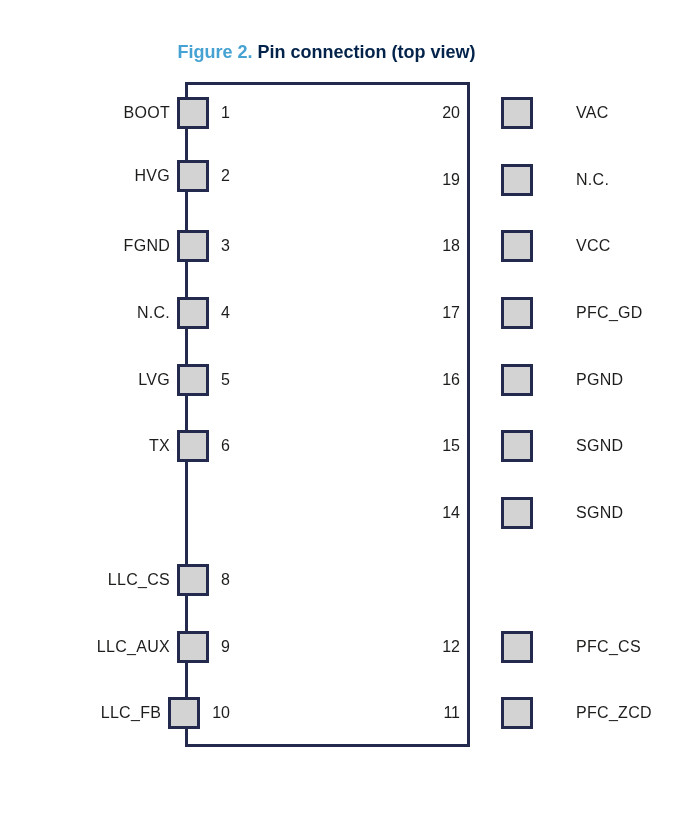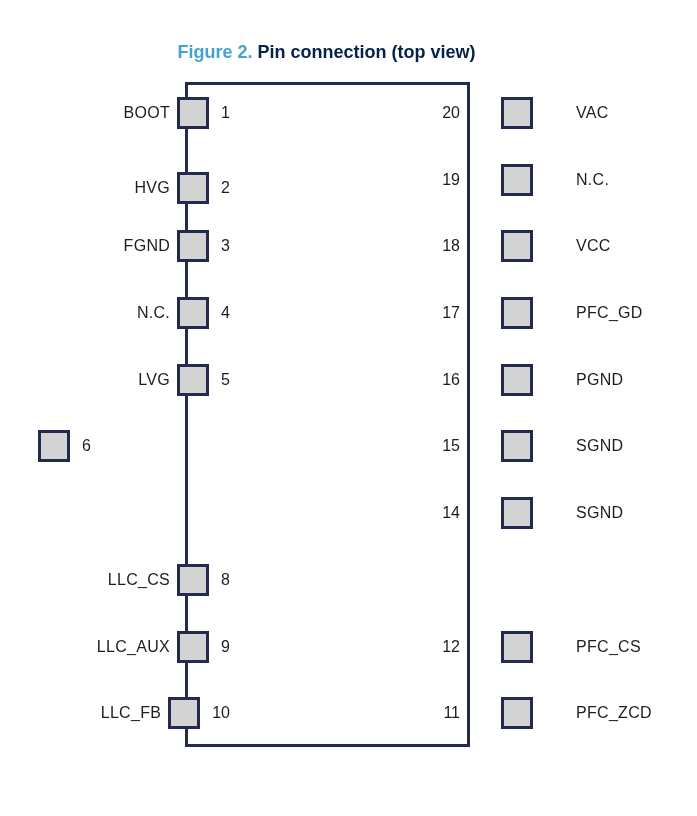--- a/index.html
+++ b/index.html
@@ -84,41 +84,42 @@
     <span class="fig-text">Pin connection (top view)</span>
   </div>
 
   <div class="chip-body"></div>
 
   <div class="pin-row left" style="top:97px">
     <span class="pin-label">BOOT</span>
     <span class="pin-pad"></span>
     <span class="pin-number">1</span>
   </div>
-  <div class="pin-row left" style="top:172px">
+  <div class="pin-row left" style="top:160px">
     <span class="pin-label">HVG</span>
     <span class="pin-pad"></span>
     <span class="pin-number">2</span>
   </div>
   <div class="pin-row left" style="top:230px">
     <span class="pin-label">FGND</span>
     <span class="pin-pad"></span>
     <span class="pin-number">3</span>
   </div>
   <div class="pin-row left" style="top:297px">
     <span class="pin-label">N.C.</span>
     <span class="pin-pad"></span>
     <span class="pin-number">4</span>
   </div>
   <div class="pin-row left" style="top:364px">
     <span class="pin-label">LVG</span>
     <span class="pin-pad"></span>
     <span class="pin-number">5</span>
   </div>
   <div class="pin-row left" style="top:430px">
+    <span class="pin-label">TX</span>
     <span class="pin-pad"></span>
     <span class="pin-number">6</span>
   </div>
   <div class="pin-row left" style="top:564px">
     <span class="pin-label">LLC_CS</span>
     <span class="pin-pad"></span>
     <span class="pin-number">8</span>
   </div>
   <div class="pin-row left" style="top:631px">
     <span class="pin-label">LLC_AUX</span>

